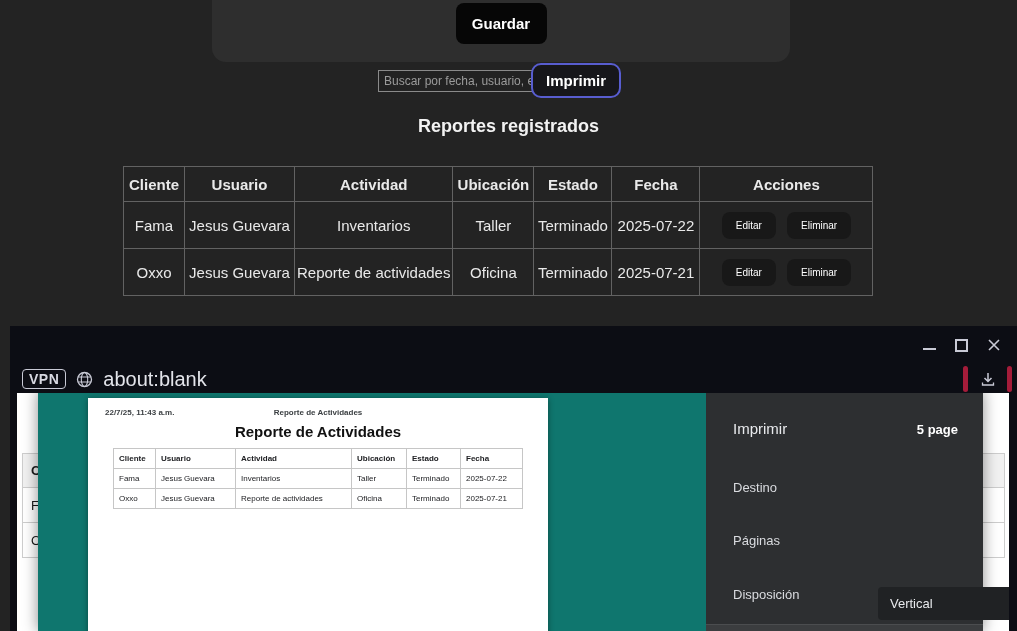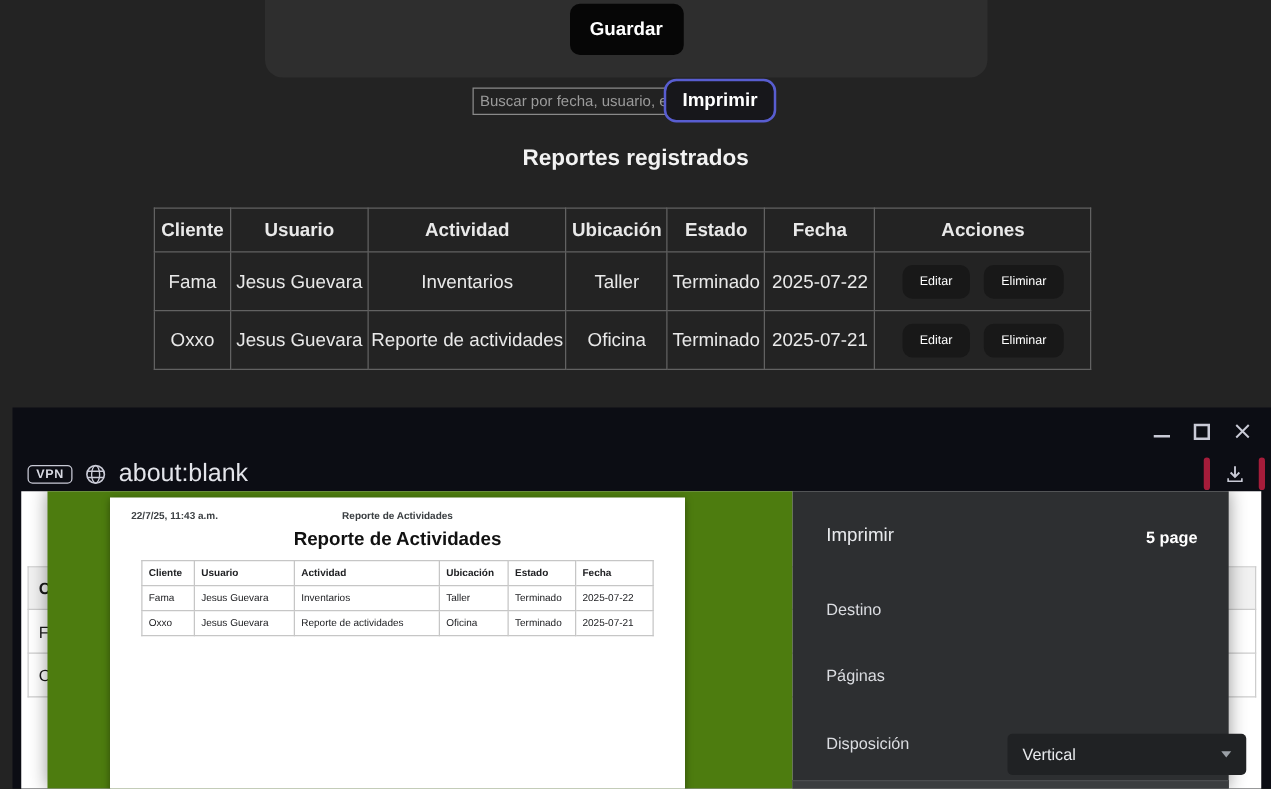--- a/index.html
+++ b/index.html
@@ -34,37 +34,37 @@
   .window { position:absolute; left:10px; top:326px; width:1007px; height:305px; background:#0c0d14; }
   .titlebar { position:relative; height:39px; }
   .win-controls { position:absolute; right:16px; top:10px; display:flex; gap:19px; align-items:center; height:18px; }
   .min-icon { width:13px; height:14px; position:relative; cursor:pointer; }
   .min-icon::after { content:""; position:absolute; left:0; bottom:2px; width:13px; height:2px; background:#c9cad6; }
   .max-icon { width:13px; height:13px; border:2px solid #c9cad6; margin-top:1px; cursor:pointer; }
   .close-icon { cursor:pointer; display:block; }
 
   .toolbar { position:relative; height:28px; display:flex; align-items:center; padding-left:12px; gap:10px; }
   .vpn-badge { border:1px solid #c9cad6; border-radius:4px; color:#d8d9e2;
-    font-size:10px; font-weight:bold; letter-spacing:.5px; padding:1px 6px; }
+    font-size:14px; font-weight:bold; letter-spacing:.5px; padding:1px 6px; }
   .url-text { color:#e3e4ea; font-size:20px; }
   .toolbar-right { position:absolute; right:5px; top:1px; display:flex; align-items:center; }
   .red-pill { width:5px; height:26px; background:#a51c3a; border-radius:3px; }
   .dl-icon { margin:0 9px 0 10px; cursor:pointer; }
 
   .win-content { position:absolute; left:7px; top:67px; width:992px; height:238px; background:#fff; overflow:hidden; }
 
   .under-table { position:absolute; left:5px; top:60px; border-collapse:collapse; table-layout:fixed; }
   .under-table th, .under-table td { border:1px solid #cdcdcd; color:#1a1a1a; font-size:13px;
     text-align:left; padding:0 8px; white-space:nowrap; overflow:hidden; }
   .under-table th { height:34px; background:#f1f1f1; font-weight:bold; }
   .under-table td { height:35px; }
 
   .print-dialog { position:absolute; left:21px; top:-2px; width:945px; height:240px; display:flex;
     box-shadow:0 0 14px rgba(0,0,0,.45); }
-  .preview-area { width:596px; background:#4d7c0f; position:relative; }
+  .preview-area { width:668px; background:#0f766e; position:relative; }
   .preview-page { position:absolute; left:50px; top:7px; width:460px; height:240px; background:#fff;
     box-shadow:0 1px 6px rgba(0,0,0,.4); }
   .pp-timestamp { position:absolute; left:17px; top:10px; font-size:8px; font-weight:bold; color:#3c4043; }
   .pp-small-title { position:absolute; left:0; right:0; top:10px; text-align:center;
     font-size:8px; font-weight:bold; color:#3c4043; }
   .pp-doc-title { position:absolute; left:0; right:0; top:25px; text-align:center;
     font-size:15px; font-weight:bold; color:#111; }
   .pp-table { position:absolute; left:25px; top:50px; border-collapse:collapse; table-layout:fixed; }
   .pp-table th, .pp-table td { border:1px solid #c6c6c6; font-size:8px; color:#202124;
     text-align:left; padding:0 5px; white-space:nowrap; overflow:hidden; }

